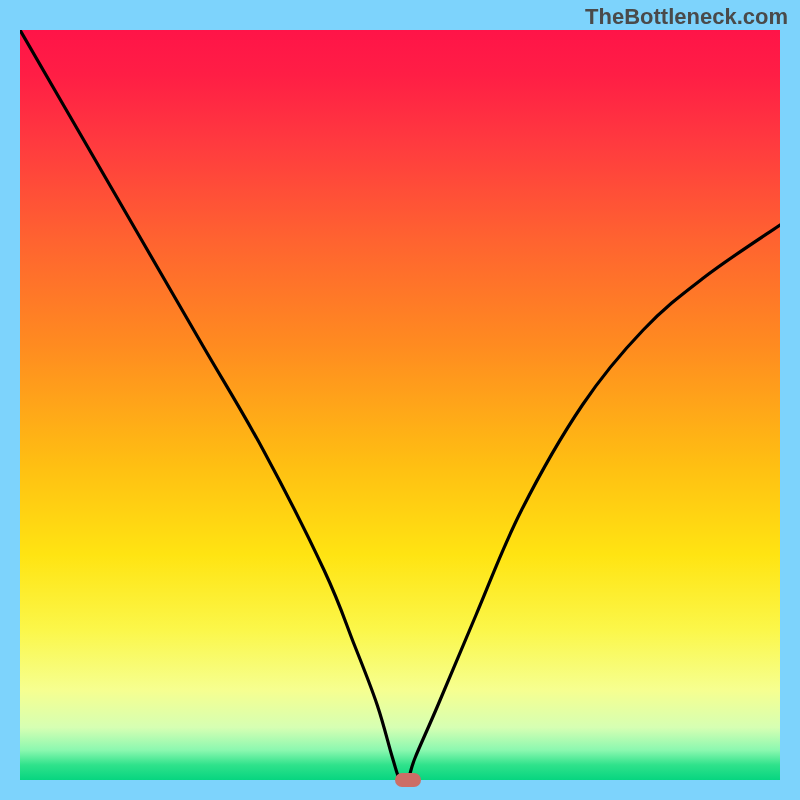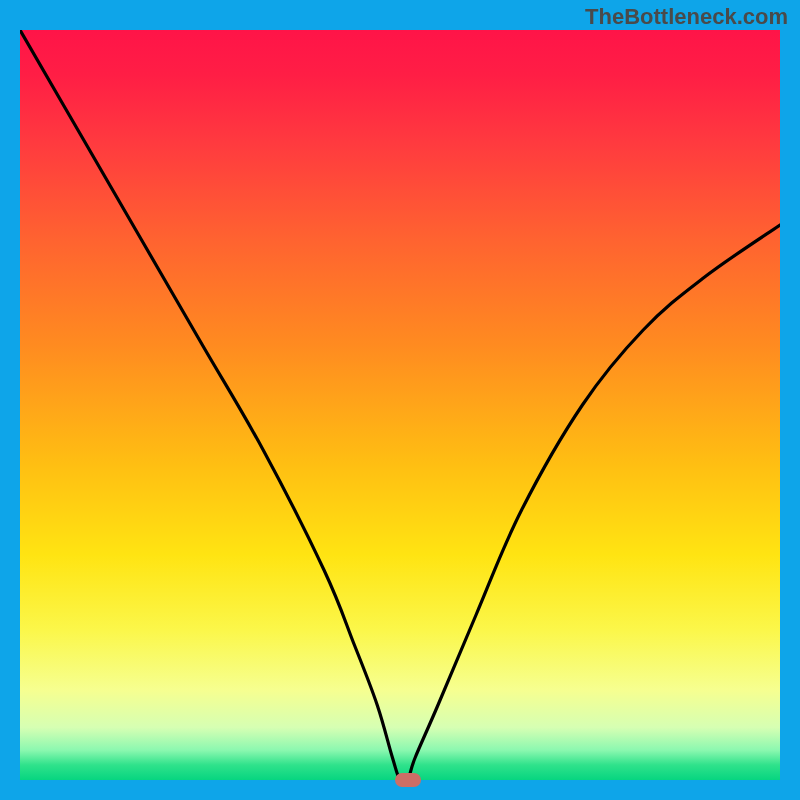--- a/index.html
+++ b/index.html
@@ -8,21 +8,21 @@
     width: 800px;
     height: 800px;
     background: #000;
     overflow: hidden;
     font-family: Arial, Helvetica, sans-serif;
   }
   .frame {
     position: relative;
     width: 800px;
     height: 800px;
-    background: #0ea5e9;
+    background: #7dd3fc;
     text-align: right;
   }
   .watermark {
     position: absolute;
     top: 4px;
     right: 12px;
     color: #4a4a4a;
     font-size: 22px;
     font-weight: bold;
     z-index: 5;

